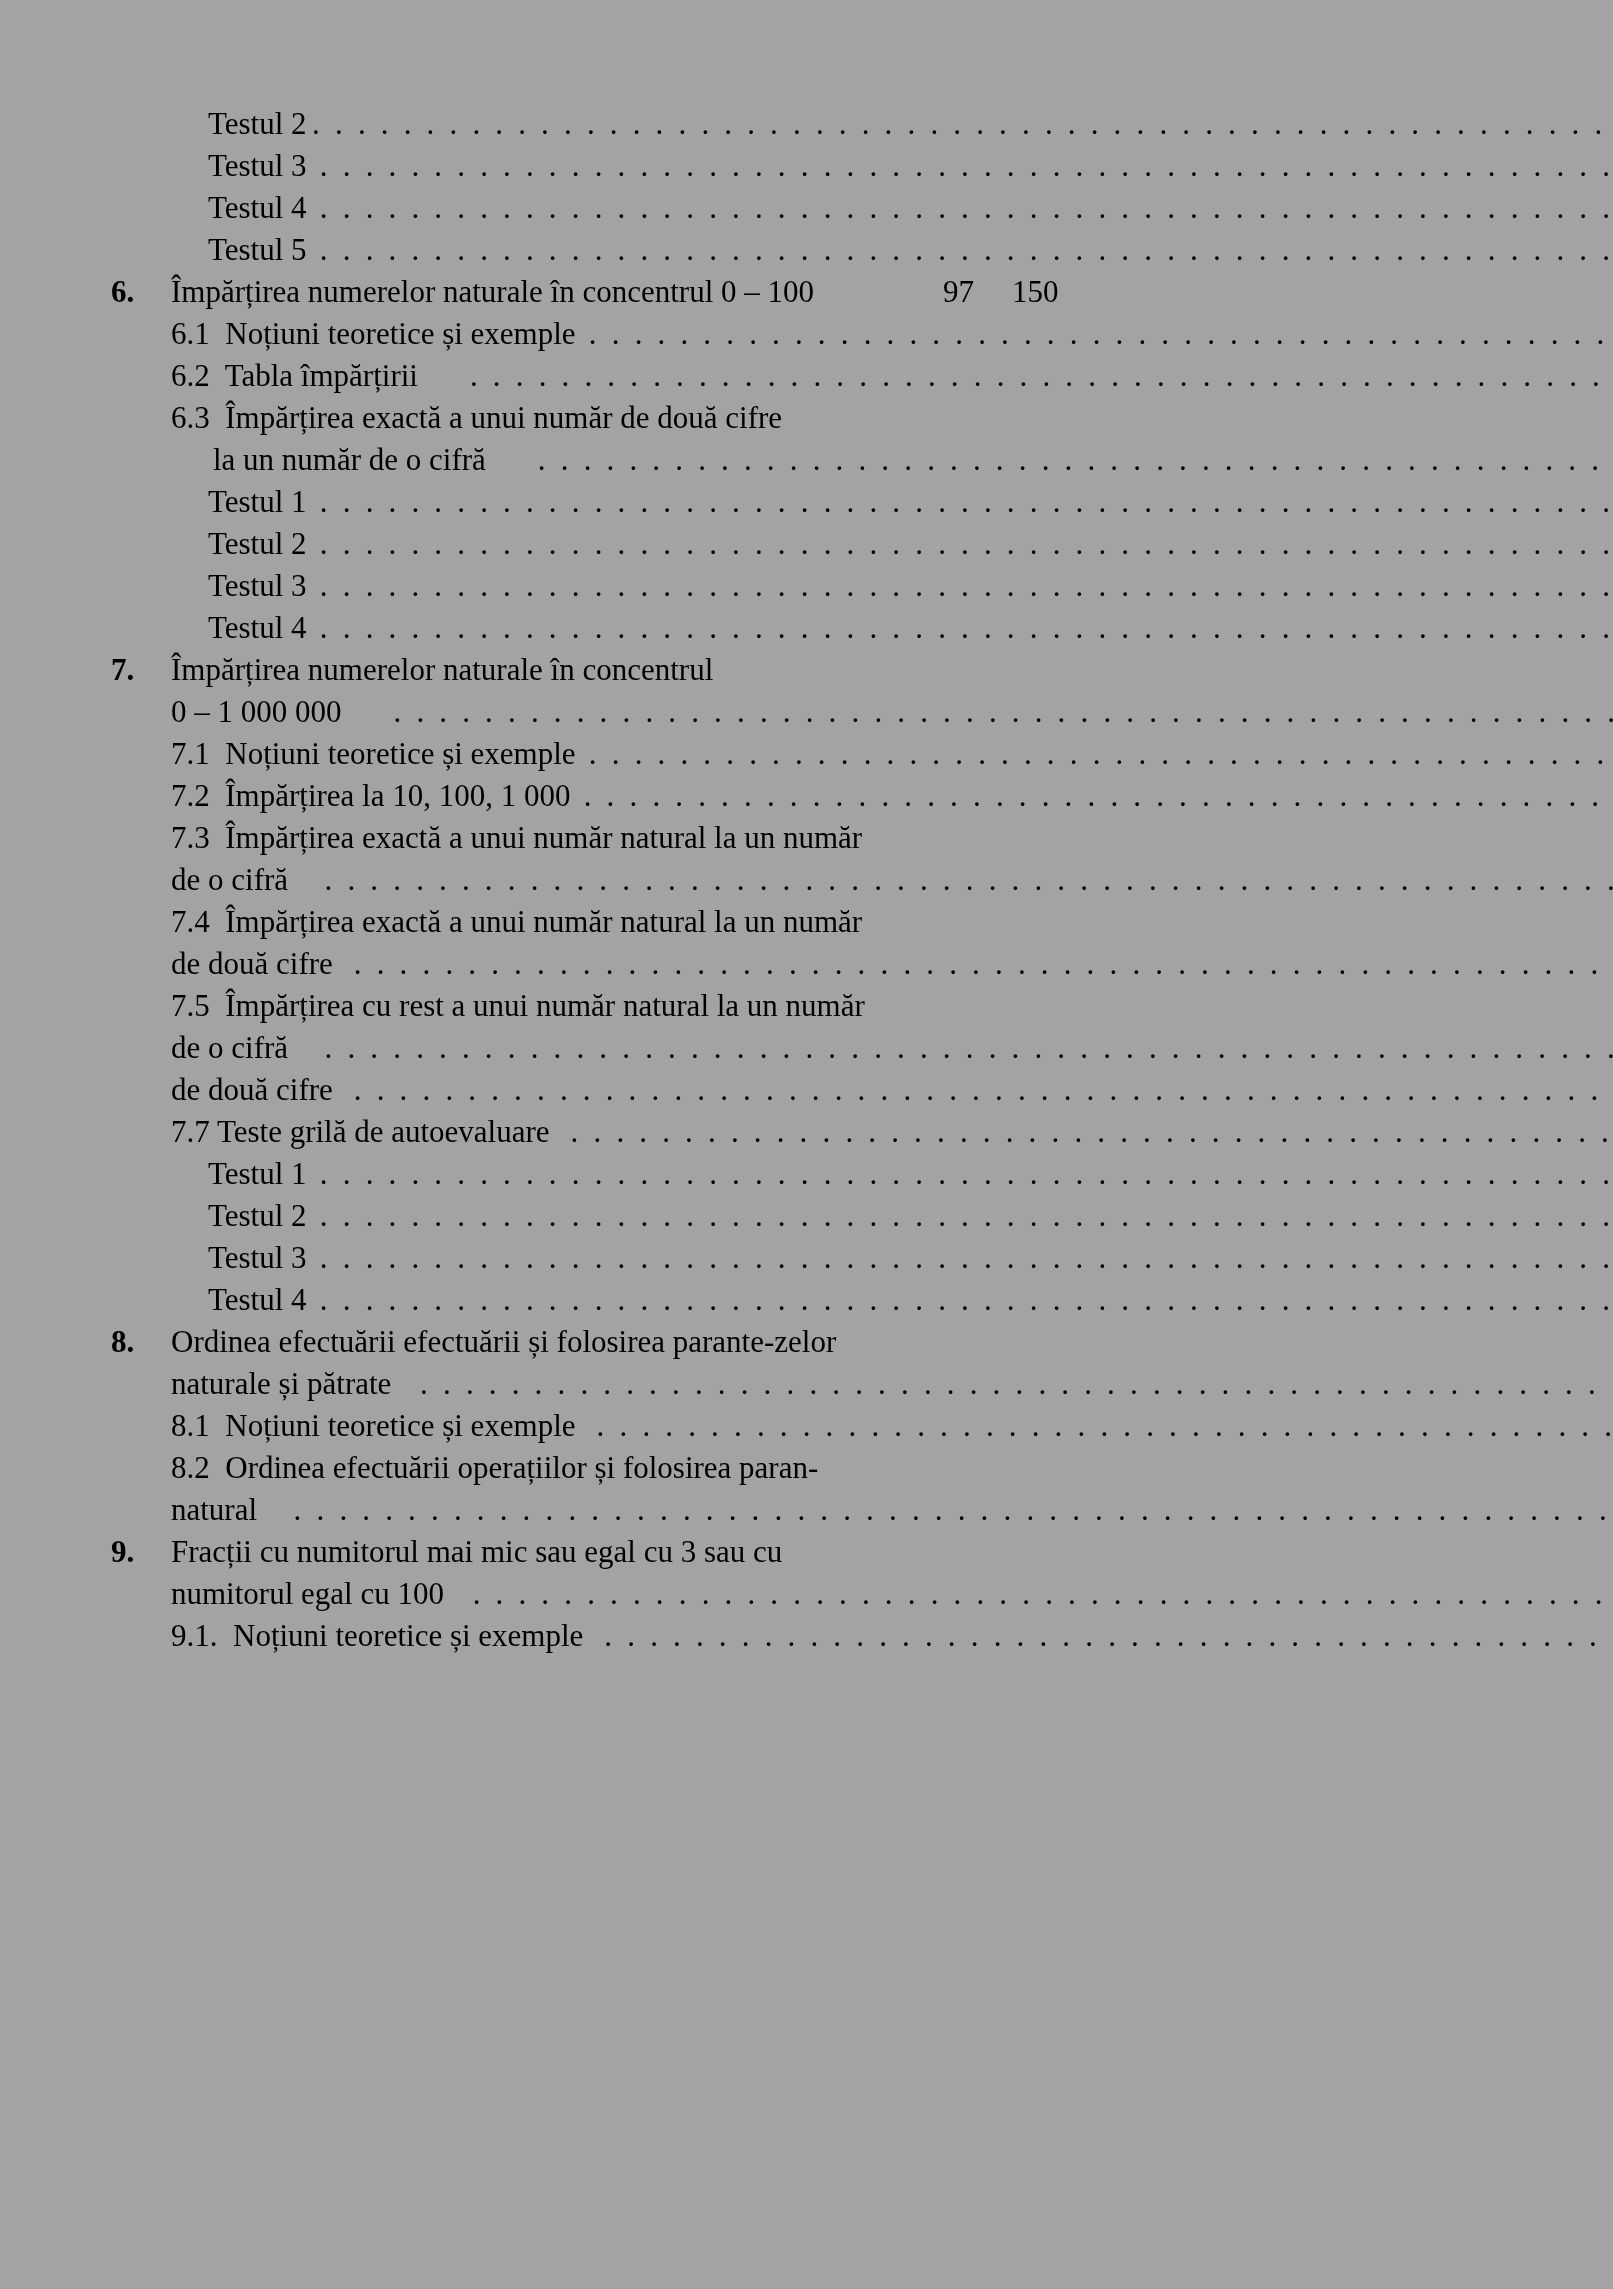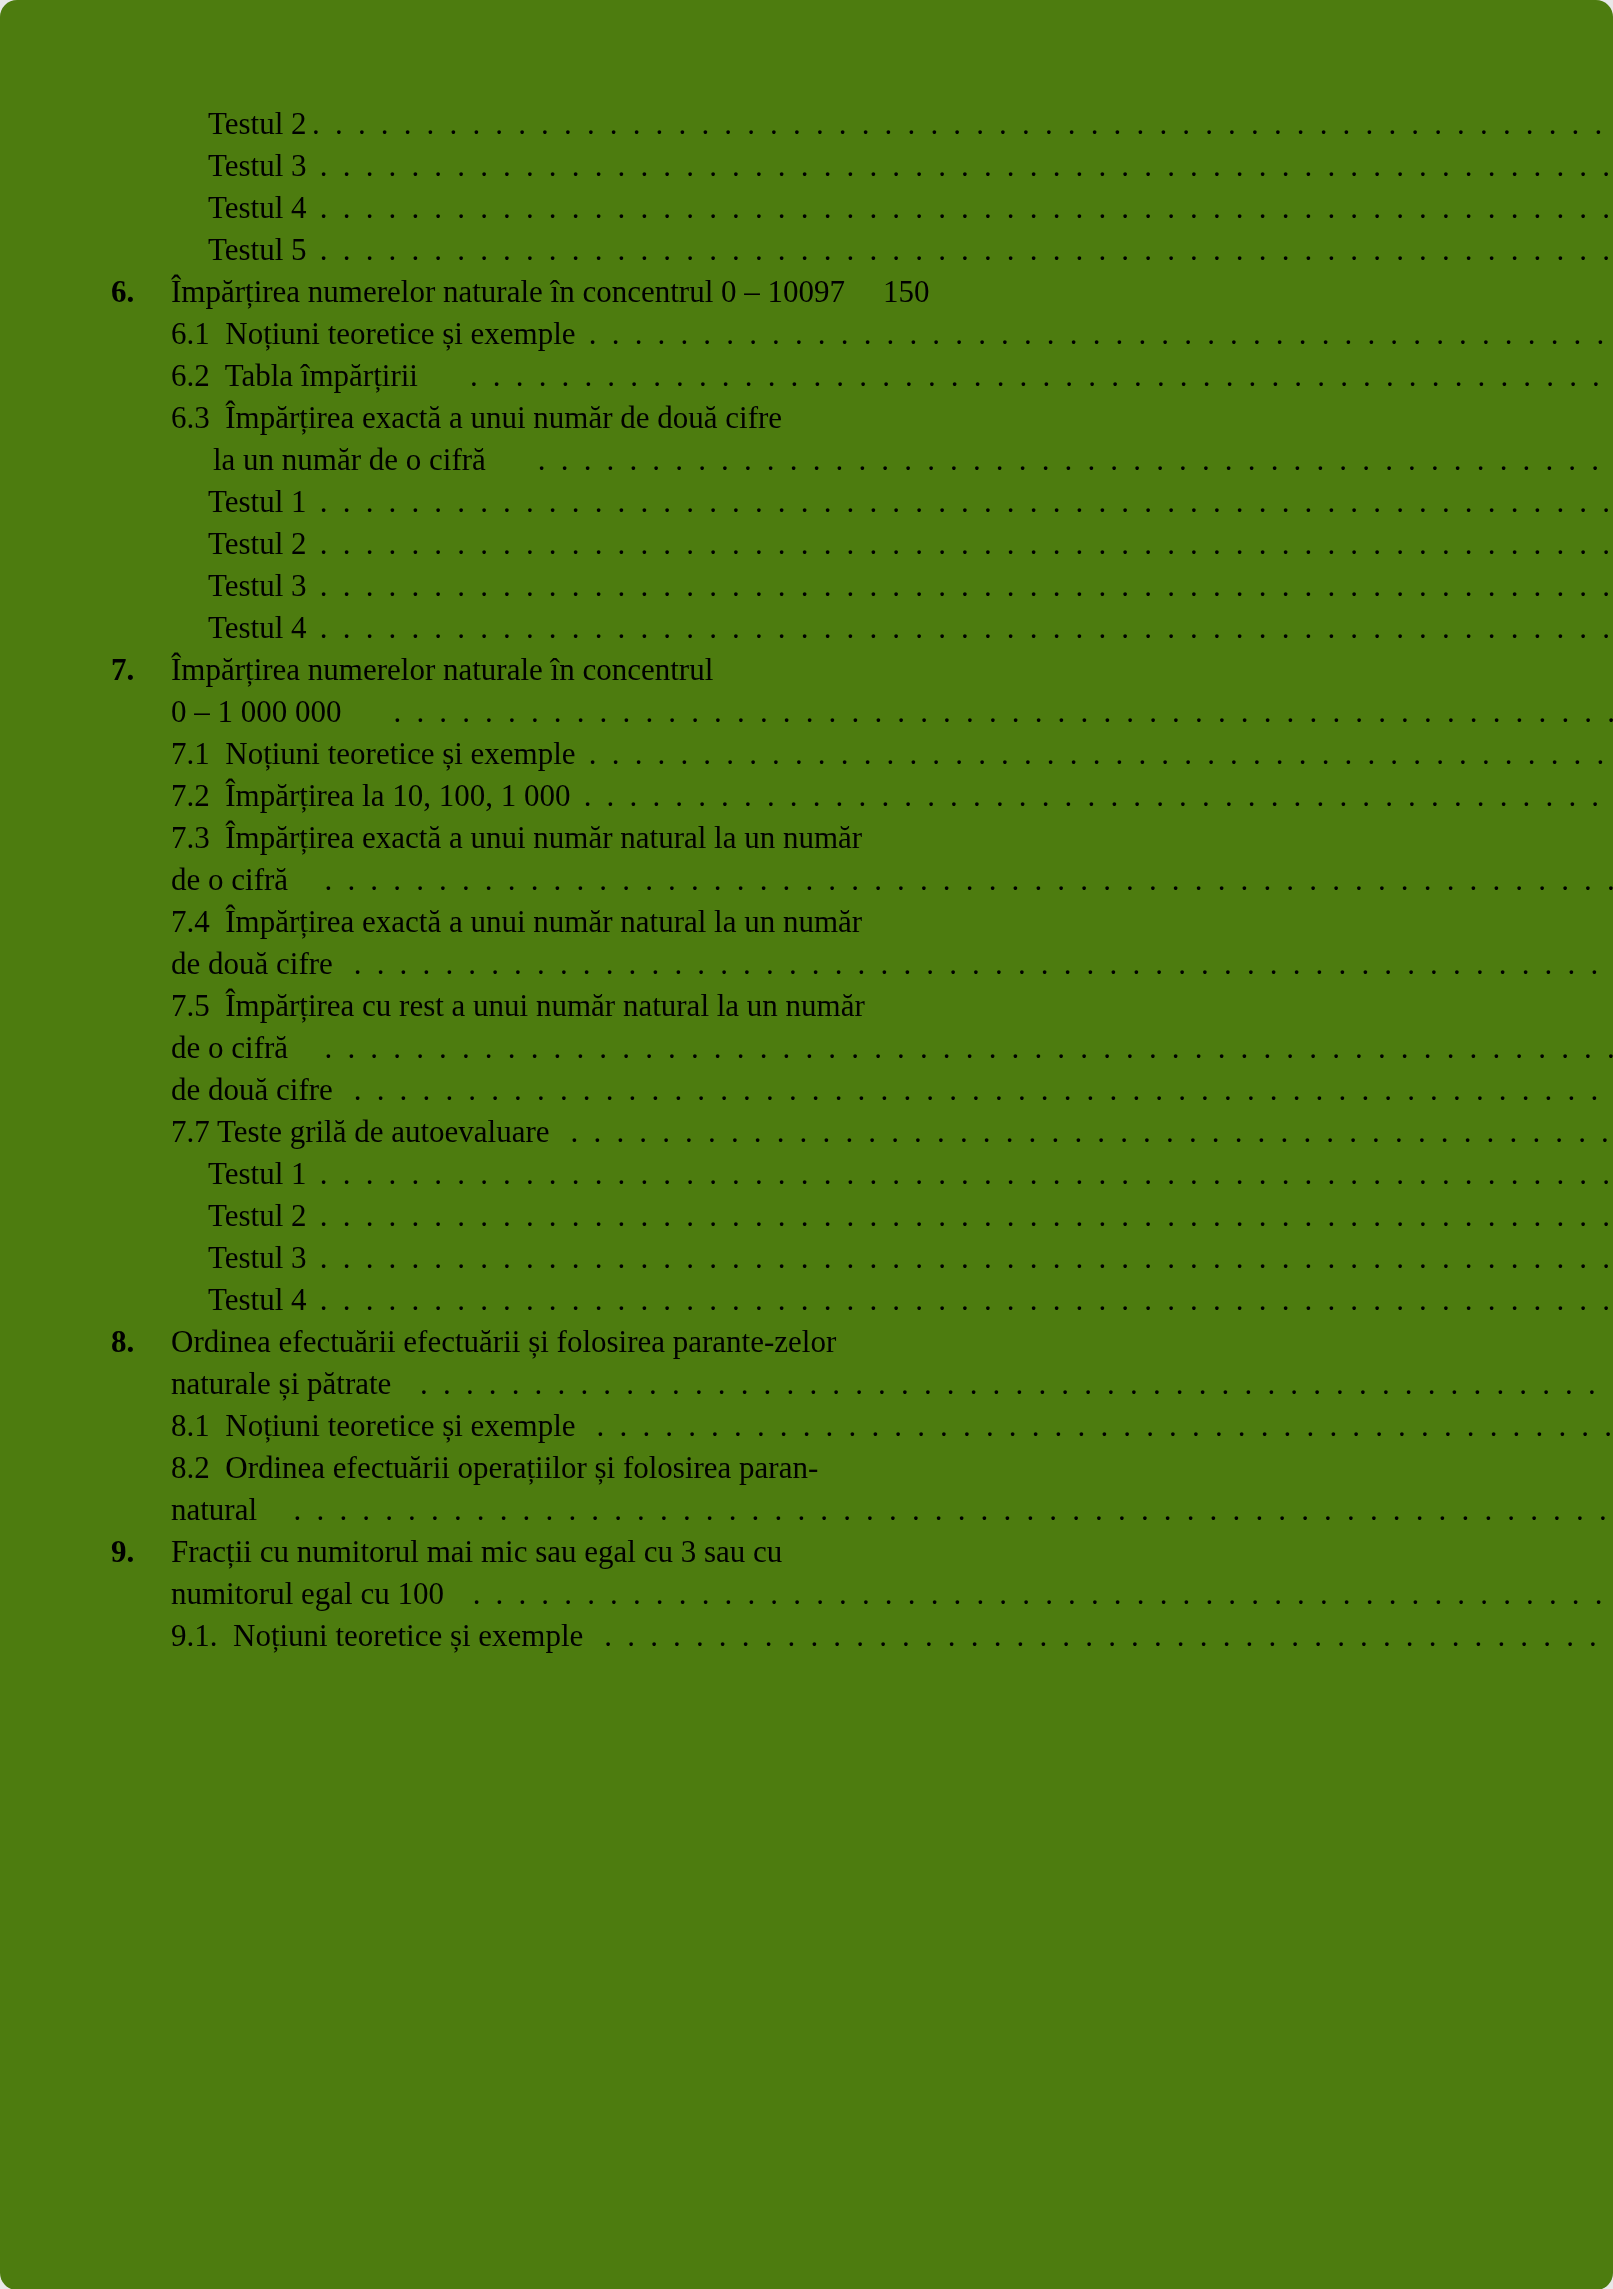--- a/index.html
+++ b/index.html
@@ -2,25 +2,24 @@
 <html style="font-size:14.8px"><head>
 <meta charset="utf-8">
 <style>
   * { box-sizing: border-box; margin: 0; padding: 0; }
   html, body { background: #e8e8e8; }
   body { font-family: "Liberation Serif", "DejaVu Serif", serif; }
   .page {
     position: relative;
     width: 1613px;
     height: 2290px;
-    background: #4d7c0f;
+    background: #a3a3a3;
     color: #000000;
     font-size: 31px;
     overflow: hidden;
-    border-radius: 17px;
   }
   .toc {
     position: absolute;
     left: 111px;
     top: 103px;
     width: 1015px;
   }
   .row {
     display: flex;
     align-items: baseline;
@@ -46,20 +45,21 @@
     min-width: 0;
     overflow: hidden;
     margin-left: 5.5px;
   }
   .dots::after {
     content: ". . . . . . . . . . . . . . . . . . . . . . . . . . . . . . . . . . . . . . . . . . . . . . . . . . . . . . . . . . . .";
     letter-spacing: 3.7px;
   }
   .p1 {
     flex: 0 0 69px;
+    margin-left: 129px;
   }
   .p2 {
     flex: 0 0 74px;
   }
 </style>
 </head>
 <body>
 
 <div class="page">
   <div class="toc">

